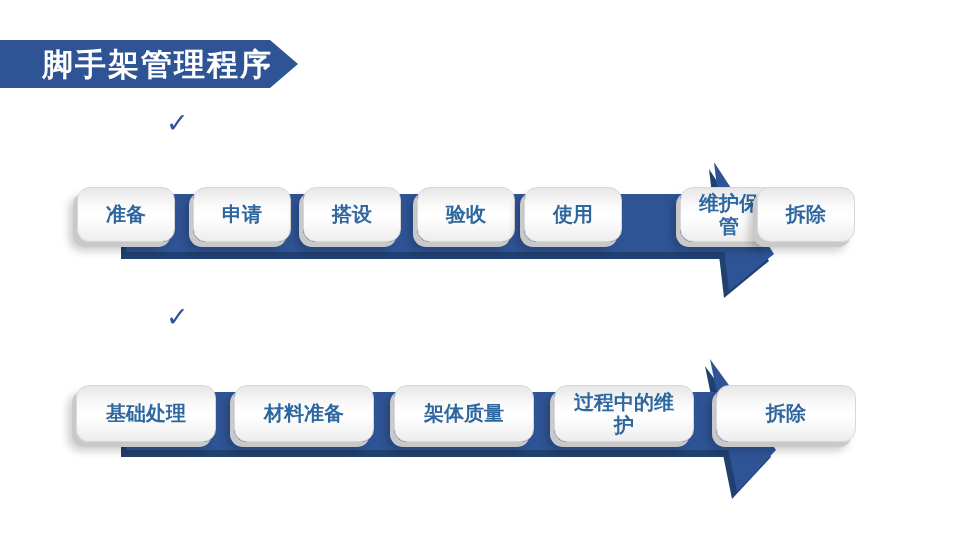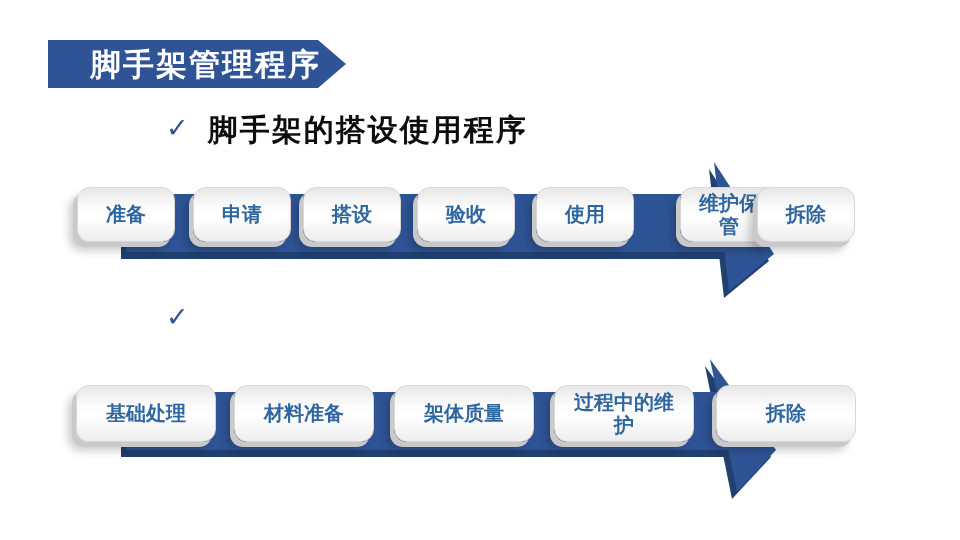--- a/index.html
+++ b/index.html
@@ -7,21 +7,21 @@
     position:relative;width:960px;height:540px;margin:0 auto;
     background:#ffffff;overflow:hidden;
     font-family:"Liberation Sans","DejaVu Sans",sans-serif;
     --accent:#2F5496;--accent-dark:#20406F;--box-text:#2E679F;
   }
   
   .banner{
     position:absolute;left:0;top:40px;width:298px;height:48px;
     background:var(--accent,#2F5496);
     clip-path:polygon(0 0,270px 0,298px 50%,270px 100%,0 100%);
-    display:flex;align-items:center;box-sizing:border-box;padding-left:42px;margin-left:48px;
+    display:flex;align-items:center;box-sizing:border-box;padding-left:42px;
   }
   .banner-text{
     color:#ffffff;font-size:31px;font-weight:700;letter-spacing:2px;line-height:1;
     white-space:nowrap;
   }
   
   .heading{position:absolute;left:166px;display:flex;align-items:center;gap:19px;}
   .heading.h1{top:112px;}
   .heading.h2{top:306px;}
   .check{color:var(--accent,#2F5496);font-size:27px;font-weight:700;line-height:1;transform:translateY(-2px);}
@@ -73,37 +73,36 @@
       </g>
       <g class="arrow-main">
         <polygon points="126,392 730,392 730,450 126,450"></polygon>
         <polygon points="710,359 776,450 737,492"></polygon>
       </g>
     </g>
   </svg>
 
   <div class="heading h1">
     <span class="check">✓</span>
-    <span class="htext">脚手架的搭设使用程序</span>
   </div>
 
   <div class="row1">
     <div class="node" style="left:77px">
         <span class="lbl">准备</span>
       </div>
     <div class="node" style="left:193px">
         <span class="lbl">申请</span>
       </div>
     <div class="node" style="left:303px">
         <span class="lbl">搭设</span>
       </div>
     <div class="node" style="left:417px">
         <span class="lbl">验收</span>
       </div>
-    <div class="node" style="left:536px">
+    <div class="node" style="left:524px">
         <span class="lbl">使用</span>
       </div>
     <div class="node" style="left:680px">
         <span class="lbl wrap3">维护保管</span>
       </div>
     <div class="node" style="left:757px">
         <span class="lbl">拆除</span>
       </div>
   </div>
 

